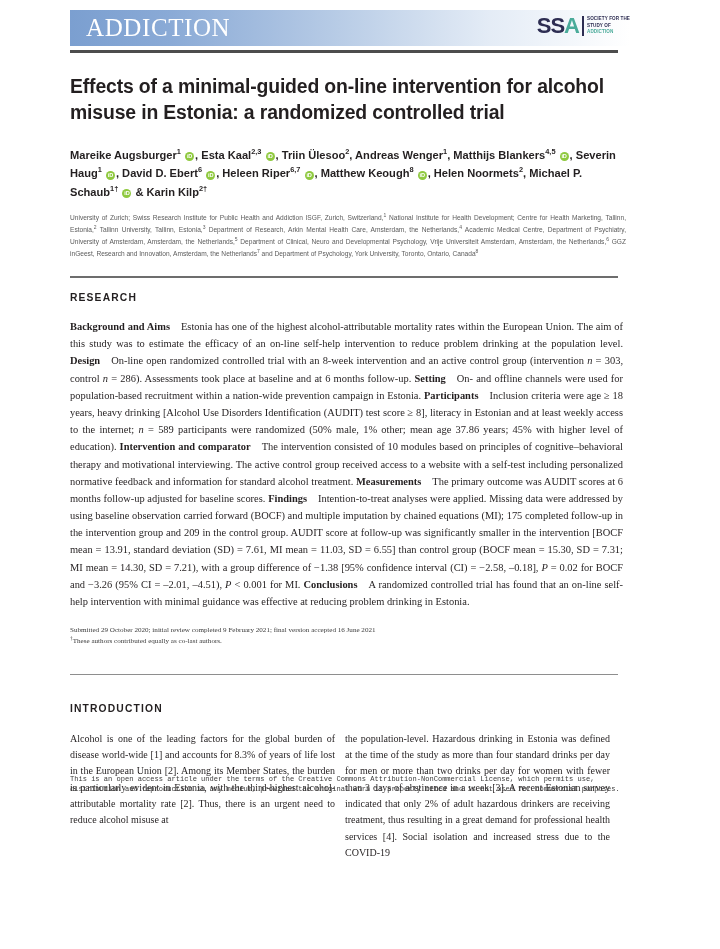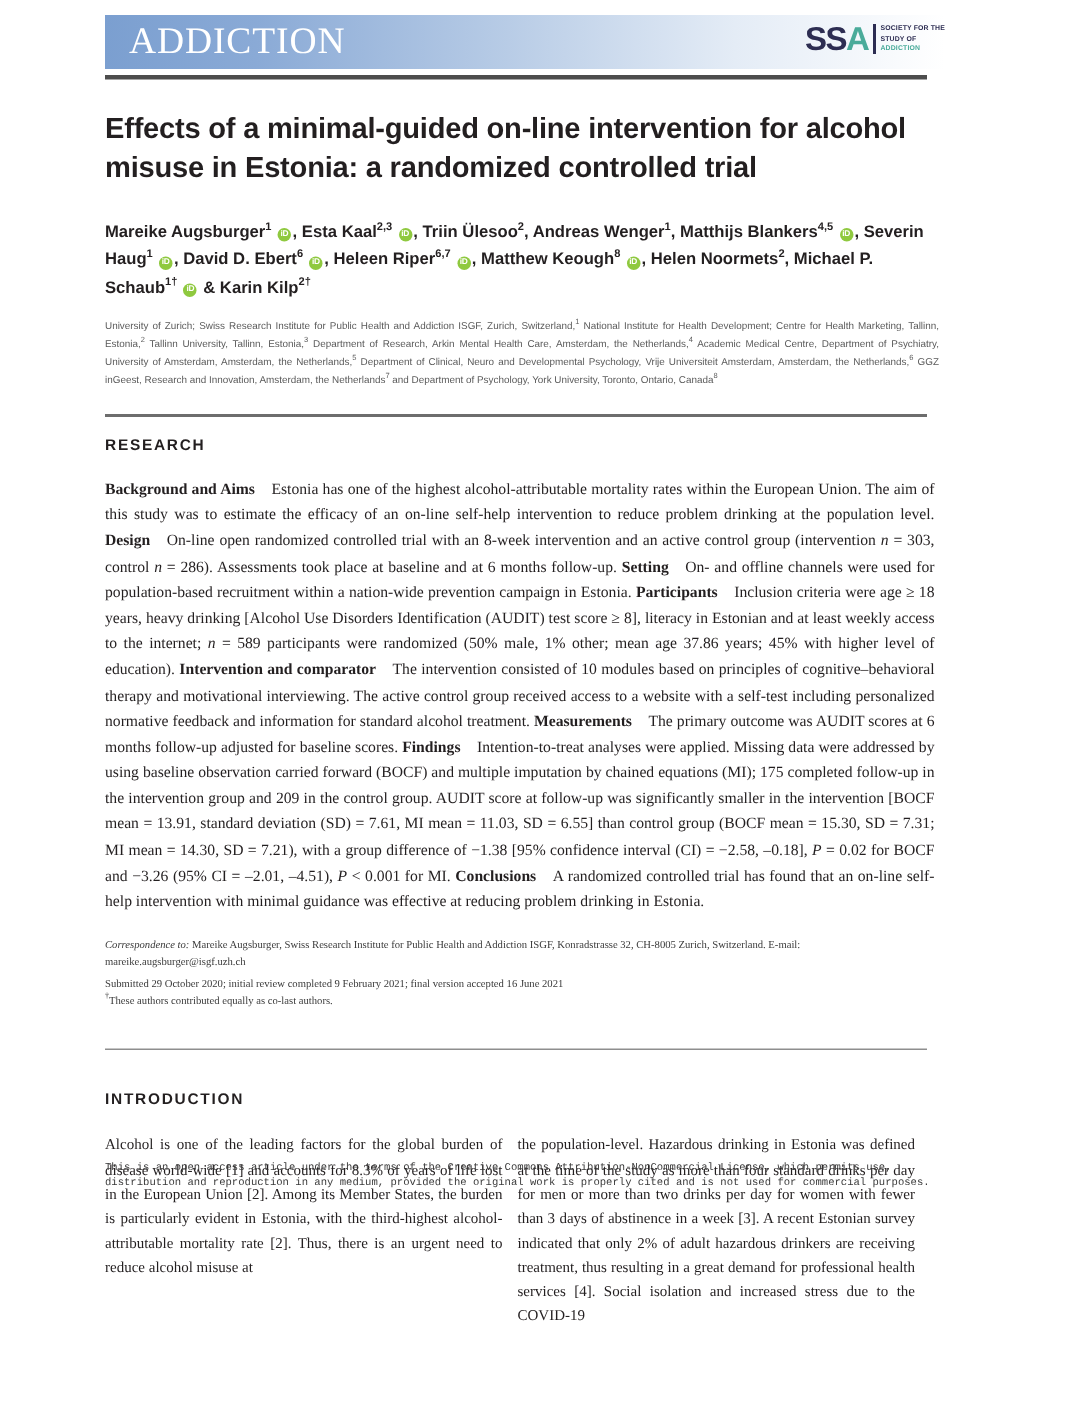--- a/index.html
+++ b/index.html
@@ -310,21 +310,20 @@
   <div class="affiliations">University of Zurich; Swiss Research Institute for Public Health and Addiction ISGF, Zurich, Switzerland,<sup>1</sup> National Institute for Health Development; Centre for Health Marketing, Tallinn, Estonia,<sup>2</sup> Tallinn University, Tallinn, Estonia,<sup>3</sup> Department of Research, Arkin Mental Health Care, Amsterdam, the Netherlands,<sup>4</sup> Academic Medical Centre, Department of Psychiatry, University of Amsterdam, Amsterdam, the Netherlands,<sup>5</sup> Department of Clinical, Neuro and Developmental Psychology, Vrije Universiteit Amsterdam, Amsterdam, the Netherlands,<sup>6</sup> GGZ inGeest, Research and Innovation, Amsterdam, the Netherlands<sup>7</sup> and Department of Psychology, York University, Toronto, Ontario, Canada<sup>8</sup></div>
 
   <div class="abstract-block">
     <div class="rule-med"></div>
     <div style="height:14px"></div>
     <div class="section-head">RESEARCH</div>
     <div class="abstract-body"><b>Background and Aims</b><span class="gap"></span>Estonia has one of the highest alcohol-attributable mortality rates within the European Union. The aim of this study was to estimate the efficacy of an on-line self-help intervention to reduce problem drinking at the population level. <b>Design</b><span class="gap"></span>On-line open randomized controlled trial with an 8-week intervention and an active control group (intervention <i>n</i> = 303, control <i>n</i> = 286). Assessments took place at baseline and at 6 months follow-up. <b>Setting</b><span class="gap"></span>On- and offline channels were used for population-based recruitment within a nation-wide prevention campaign in Estonia. <b>Participants</b><span class="gap"></span>Inclusion criteria were age ≥ 18 years, heavy drinking [Alcohol Use Disorders Identification (AUDIT) test score ≥ 8], literacy in Estonian and at least weekly access to the internet; <i>n</i> = 589 participants were randomized (50% male, 1% other; mean age 37.86 years; 45% with higher level of education). <b>Intervention and comparator</b><span class="gap"></span>The intervention consisted of 10 modules based on principles of cognitive–behavioral therapy and motivational interviewing. The active control group received access to a website with a self-test including personalized normative feedback and information for standard alcohol treatment. <b>Measurements</b><span class="gap"></span>The primary outcome was AUDIT scores at 6 months follow-up adjusted for baseline scores. <b>Findings</b><span class="gap"></span>Intention-to-treat analyses were applied. Missing data were addressed by using baseline observation carried forward (BOCF) and multiple imputation by chained equations (MI); 175 completed follow-up in the intervention group and 209 in the control group. AUDIT score at follow-up was significantly smaller in the intervention [BOCF mean = 13.91, standard deviation (SD) = 7.61, MI mean = 11.03, SD = 6.55] than control group (BOCF mean = 15.30, SD = 7.31; MI mean = 14.30, SD = 7.21), with a group difference of −1.38 [95% confidence interval (CI) = −2.58, –0.18], <i>P</i> = 0.02 for BOCF and −3.26 (95% CI = –2.01, –4.51), <i>P</i> &lt; 0.001 for MI. <b>Conclusions</b><span class="gap"></span>A randomized controlled trial has found that an on-line self-help intervention with minimal guidance was effective at reducing problem drinking in Estonia.</div>
 
 
     <div class="corr-block">
-      <div><i>Correspondence to:</i> Mareike Augsburger, Swiss Research Institute for Public Health and Addiction ISGF, Konradstrasse 32, CH-8005 Zurich, Switzerland. E-mail: mareike.augsburger@isgf.uzh.ch</div>
       <div class="corr-line">Submitted 29 October 2020; initial review completed 9 February 2021; final version accepted 16 June 2021</div>
       <div><sup>†</sup>These authors contributed equally as co-last authors.</div>
     </div>
   </div>
 
   <div class="body-rule"></div>
 
   <div class="columns">
     <div class="col">
       <div class="col-head">INTRODUCTION</div>

